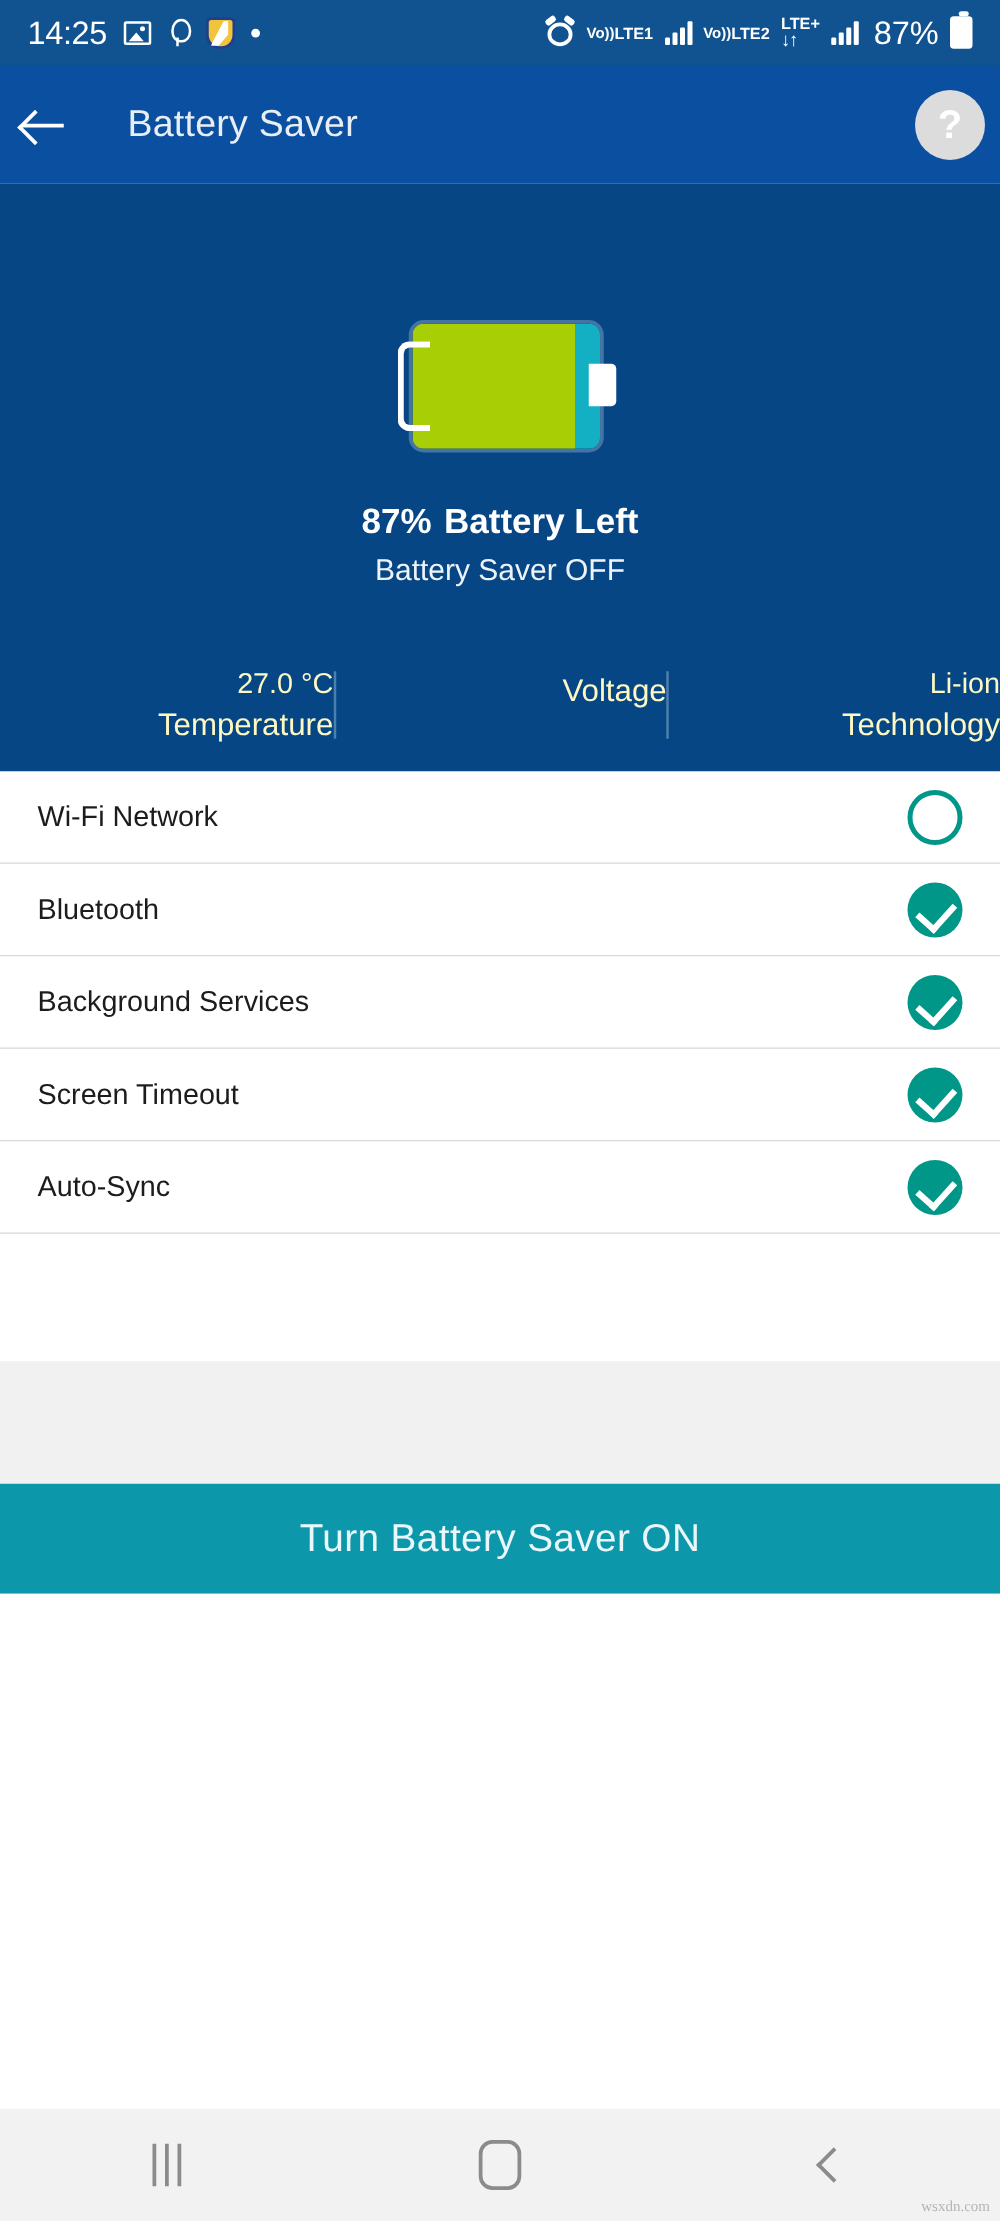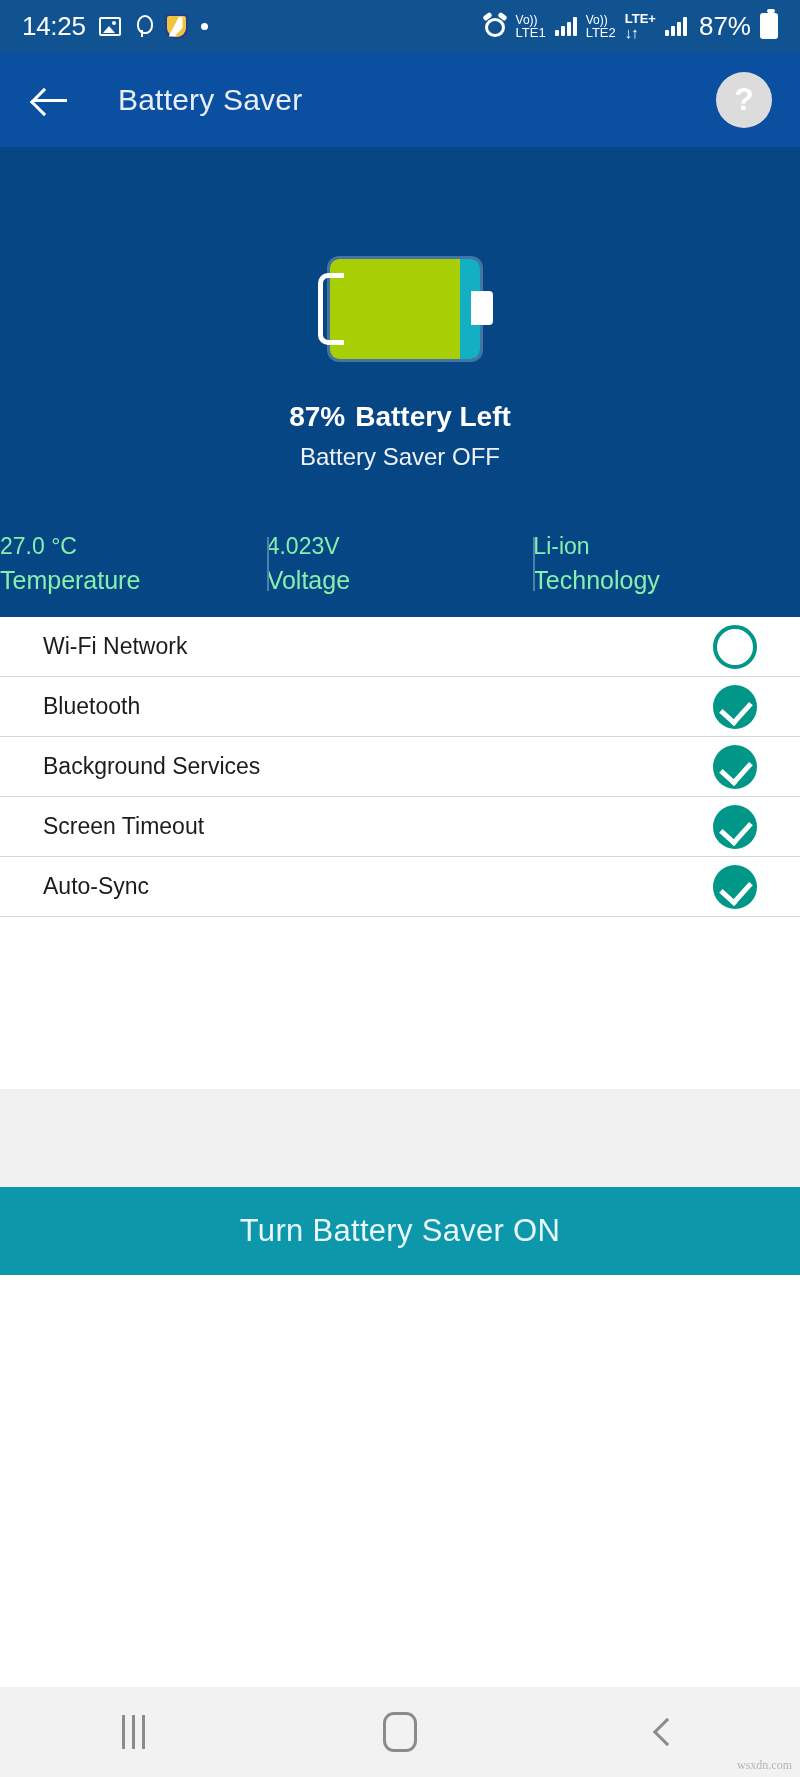--- a/index.html
+++ b/index.html
@@ -30,37 +30,37 @@
   .shield-ico{ width:23px;height:25px;background:#1f3e8c;border-radius:3px 3px 10px 10px;position:relative;overflow:hidden;}
   .shield-ico:before{content:"";position:absolute;inset:2px;background:#f2c33c;border-radius:2px 2px 9px 9px;}
   .shield-ico:after{content:"";position:absolute;left:4px;top:3px;width:14px;height:20px;background:#fff;
     clip-path:polygon(100% 0,100% 55%,45% 100%,0 100%,75% 0);}
   .dot-ico{ width:7px;height:7px;border-radius:50%;background:#ffffff; }
   .alarm-ico{ position:relative; width:24px;height:24px; }
   .alarm-ico .bell{position:absolute;left:2px;top:4px;width:20px;height:19px;border:3px solid #fff;border-radius:50%;}
   .alarm-ico .e1,.alarm-ico .e2{position:absolute;top:0;width:9px;height:5px;background:#fff;}
   .alarm-ico .e1{left:0;transform:rotate(-38deg);border-radius:2px;}
   .alarm-ico .e2{right:0;transform:rotate(38deg);border-radius:2px;}
-  .vo-block { display:flex; flex-direction:column; line-height:1.0; font-size:13px; font-weight:normal;justify-content:center; }
+  .vo-block { display:flex; flex-direction:row; line-height:1.0; font-size:13px; font-weight:bold;justify-content:center; }
   .vo-block .t1{ font-size:12px; }
   .vo-block .t2{ font-size:13px; }
   .bars { display:flex; align-items:flex-end; gap:2px; height:20px; }
   .bars i { display:block; width:4px; background:#fff; border-radius:1px; }
   .bars i:nth-child(1){height:6px;} .bars i:nth-child(2){height:10px;}
   .bars i:nth-child(3){height:14px;} .bars i:nth-child(4){height:19px;}
   .arrows{ font-size:15px; font-weight:bold; letter-spacing:-1px;}
   .lteplus{ display:flex;flex-direction:column;line-height:1.0;font-size:13px;font-weight:bold;}
   .sb-batt-txt{ font-size:26px; margin-left:3px; }
   .sb-batt { width:18px;height:26px;border:2px solid #fff;border-radius:3px;position:relative;background:#fff;}
   .sb-batt:before{content:"";position:absolute;top:-6px;left:5px;width:8px;height:4px;background:#fff;border-radius:2px;}
 
   
   .appbar {
     height:95px; background:#0b4fa0; display:flex; align-items:center;
-    padding:0 28px; flex:0 0 95px;
+    padding:0 12px; flex:0 0 95px;
   }
   .back-arrow { width:46px;height:46px; position:relative; cursor:pointer; }
   .back-arrow:before{content:"";position:absolute;left:6px;top:22px;width:33px;height:3px;background:#fff;}
   .back-arrow:after{content:"";position:absolute;left:6px;top:15px;width:17px;height:17px;
     border-left:3px solid #fff;border-bottom:3px solid #fff;transform:rotate(45deg);}
   .appbar-title { color:#e8eef6; font-size:30px; margin-left:44px; letter-spacing:0.2px; }
   .help-btn {
     margin-left:auto; width:56px;height:56px;border-radius:50%;
     background:#dcdcdc; color:#ffffff; display:flex;align-items:center;justify-content:center;
     font-size:32px; font-weight:bold; cursor:pointer;
@@ -84,31 +84,31 @@
   .batt-cap {
     position:absolute; right:0; top:32px; width:22px; height:34px;
     background:#ffffff; border-radius:0 4px 4px 0;
   }
   .hero-main { margin-top:42px; color:#ffffff; font-size:28px; }
   .hero-main b { font-weight:bold; }
   .hero-main span { font-weight:bold; margin-left:10px; }
   .hero-sub { margin-top:10px; color:#eef3f8; font-size:24px; }
 
   .stats { margin-top:auto; width:100%; display:flex; padding-bottom:22px; }
-  .stat { flex:1; text-align:left; color:#86efac; position:relative; }
+  .stat { flex:1; text-align:right; color:#fef9c3; position:relative; }
   .stat + .stat:before {
     content:""; position:absolute; left:0; top:4px; width:2px; height:54px; background:#4d7fad;
   }
   .stat .v { font-size:23px; }
   .stat .k { font-size:25px; margin-top:6px; }
 
   
   .list { background:#ffffff; flex:0 0 472px; }
   .row {
-    height:60px; display:flex; align-items:center; padding:0 43px;
+    height:74px; display:flex; align-items:center; padding:0 30px;
     border-bottom:1px solid #d8d8d8; cursor:pointer;
   }
   .row:first-child { border-top:none; }
   .row-label { font-size:23px; color:#1c1c1c; }
   .check { margin-left:auto; width:44px;height:44px;border-radius:50%; position:relative; }
   .check.on { background:#009688; }
   .check.on:after{
     content:""; position:absolute; left:13px; top:10px; width:15px;height:23px;
     border-right:5px solid #fff; border-bottom:5px solid #fff; transform:rotate(42deg);
   }
@@ -213,21 +213,20 @@
       <b>87%</b><span>Battery Left</span>
     </div>
     <div class="hero-sub">Battery Saver OFF</div>
 
     <div class="stats">
       <div class="stat">
         <div class="v">27.0 °C</div>
         <div class="k">Temperature</div>
       </div>
       <div class="stat">
-        <div class="v">4.023V</div>
         <div class="k">Voltage</div>
       </div>
       <div class="stat">
         <div class="v">Li-ion</div>
         <div class="k">Technology</div>
       </div>
     </div>
   </div>
 
   <div class="list" id="settingsList">

